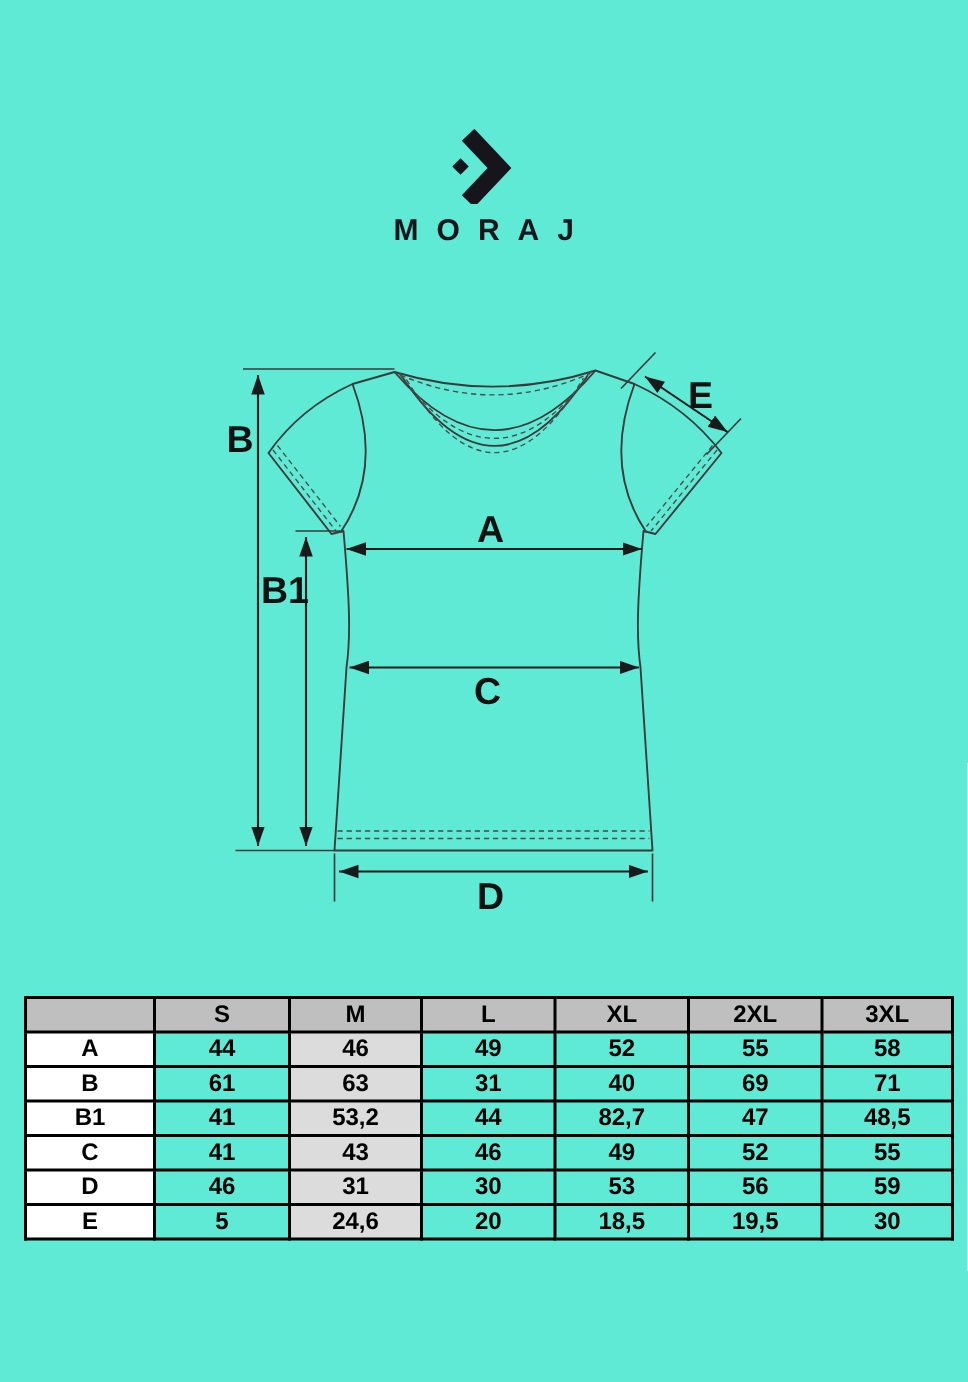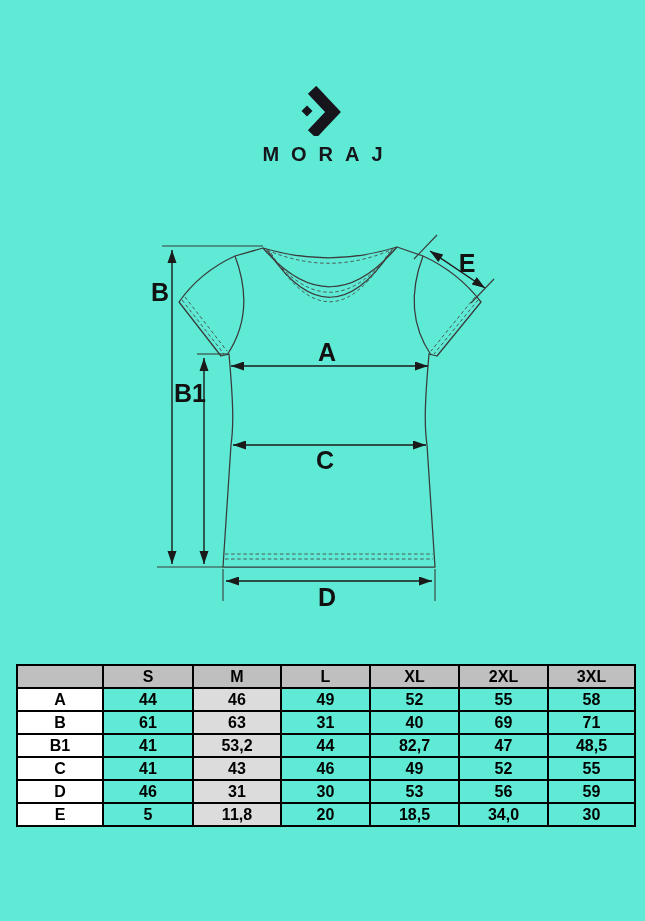--- a/index.html
+++ b/index.html
@@ -172,22 +172,22 @@
         <td>46</td>
         <td class="hl">31</td>
         <td>30</td>
         <td>53</td>
         <td>56</td>
         <td>59</td>
       </tr>
       <tr>
         <th>E</th>
         <td>5</td>
-        <td class="hl">11,8</td>
+        <td class="hl">24,6</td>
         <td>20</td>
         <td>18,5</td>
-        <td>34,0</td>
+        <td>19,5</td>
         <td>30</td>
       </tr>
     </tbody>
   </table>
 
 </div>
 
 </body></html>

